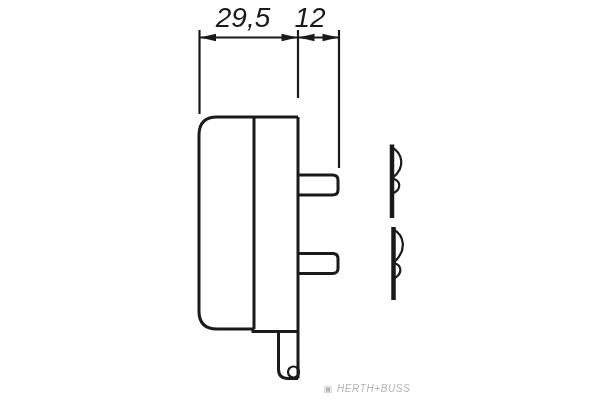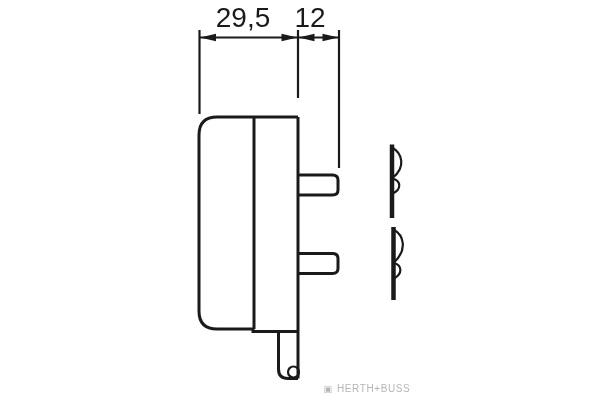--- a/index.html
+++ b/index.html
@@ -7,21 +7,21 @@
     --line:#1a1a1a;
     --watermark:#b5b5b5;
   }
   html,body{margin:0;padding:0;}
   body{
     width:600px;height:400px;
     background:var(--bg);
     font-family:"Liberation Sans", sans-serif;
     overflow:hidden;
   }
-  .stage{position:relative;width:584px;height:400px;background:var(--bg);}
+  .stage{position:relative;width:584px;height:400px;background:var(--bg);font-style:italic;}
   svg{display:block;}
   .ln{stroke:var(--line);fill:none;}
   .w30{stroke-width:3;}
   .w22{stroke-width:2.2;}
   .w45{stroke-width:4.5;}
   .arrow{fill:var(--line);stroke:none;}
   .dim-text{
     fill:var(--line);
     font-family:"Liberation Sans", sans-serif;
     font-size:28px;

